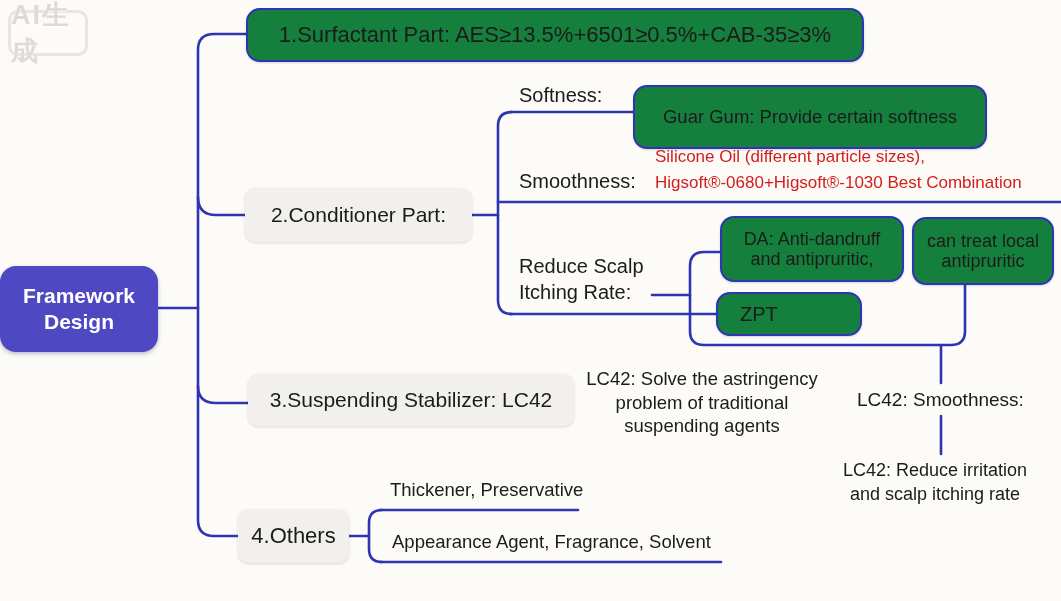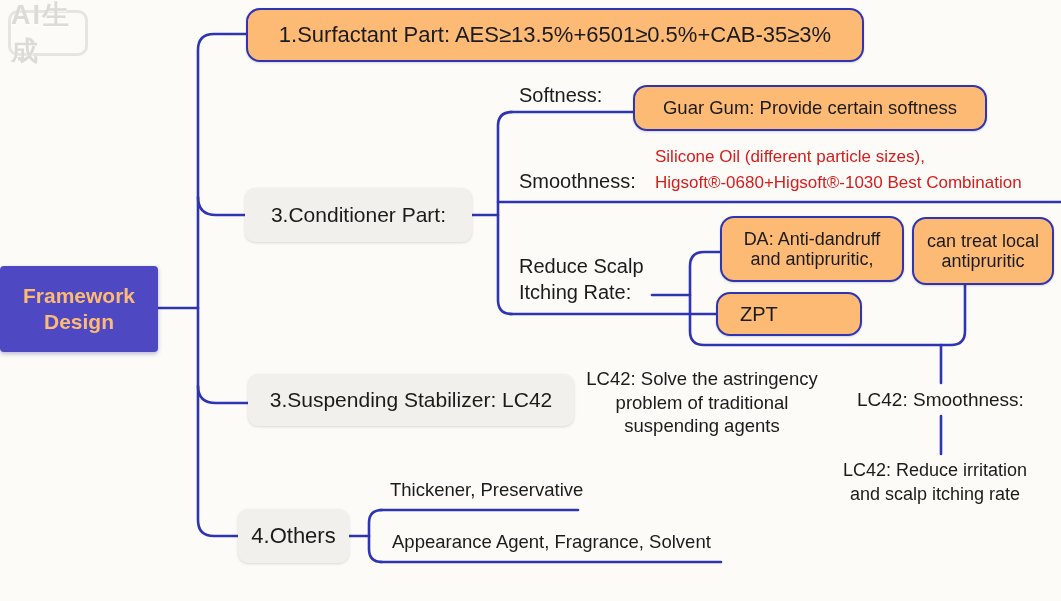--- a/index.html
+++ b/index.html
@@ -5,31 +5,31 @@
   html,body{margin:0;padding:0;}
   body{font-family:"Liberation Sans","DejaVu Sans",sans-serif;background:#e9e9e9;}
   #canvas{
     position:relative;width:1061px;height:601px;margin:0 auto;
     background:var(--bg,#fcfbf8);overflow:hidden;color:var(--ink,#1b1b1b);
   }
   #wires{position:absolute;inset:0;width:100%;height:100%;}
   .ln{fill:none;stroke:var(--line,#2e34b2);stroke-width:2.6;stroke-linecap:round;}
   .abs{position:absolute;box-sizing:border-box;}
   .nodebox{
-    background:#fdba74;border:2.6px solid var(--line,#2e34b2);border-radius:14px;
+    background:#15803d;border:2.6px solid var(--line,#2e34b2);border-radius:14px;
     display:flex;align-items:center;justify-content:center;text-align:center;
     box-shadow:0 1px 2px rgba(40,40,90,.18);line-height:1.12;
   }
   .graybox{
     background:var(--gray,#f1f0ed);border-radius:10px;
     display:flex;align-items:center;justify-content:center;text-align:center;
     box-shadow:0 1px 3px rgba(0,0,0,.14);
   }
   .rootbox{
-    background:var(--node,#4f48c3);border-radius:4px;color:#fdba74;font-weight:bold;
+    background:var(--node,#4f48c3);border-radius:16px;color:#ffffff;font-weight:bold;
     display:flex;flex-direction:column;align-items:center;justify-content:center;
     text-align:center;line-height:1.25;box-shadow:0 2px 4px rgba(40,40,120,.3);
   }
   .lbl{white-space:nowrap;line-height:1.3;}
   .stack span{display:block;white-space:nowrap;}
   .center{text-align:center;}
   .red{color:var(--red,#d41d1d);font-weight:normal;}
   .watermark{
     border:3px solid rgba(205,202,198,.45);border-radius:10px;
     color:rgba(216,213,208,.85);font-weight:bold;font-size:27px;letter-spacing:2px;
@@ -69,26 +69,26 @@
   <div class="abs rootbox" style="left:0;top:266px;width:158px;height:86px;font-size:21px;">
     <span>Framework</span>
     <span>Design</span>
   </div>
 
   <div class="abs nodebox" style="left:246px;top:8px;width:618px;height:54px;font-size:22px;">
     <span class="lbl">1.Surfactant Part: AES≥13.5%+6501≥0.5%+CAB-35≥3%</span>
   </div>
 
   <div class="abs graybox" style="left:245px;top:188px;width:227px;height:54px;font-size:21px;">
-    <span class="lbl">3.Conditioner Part:</span>
+    <span class="lbl">2.Conditioner Part:</span>
   </div>
 
   <div class="abs lbl" style="left:519px;top:82px;font-size:20px;">Softness:</div>
 
-  <div class="abs nodebox" style="left:633px;top:85px;width:354px;height:46px;font-size:18.5px;">
+  <div class="abs nodebox" style="left:633px;top:85px;width:354px;height:64px;font-size:18.5px;">
     <span class="lbl">Guar Gum: Provide certain softness</span>
   </div>
 
   <div class="abs lbl" style="left:519px;top:168px;font-size:20px;">Smoothness:</div>
 
   <div class="abs stack red" style="left:655px;top:144px;font-size:17px;line-height:26px;">
     <span>Silicone Oil (different particle sizes),</span>
     <span>Higsoft®-0680+Higsoft®-1030 Best Combination</span>
   </div>
 

